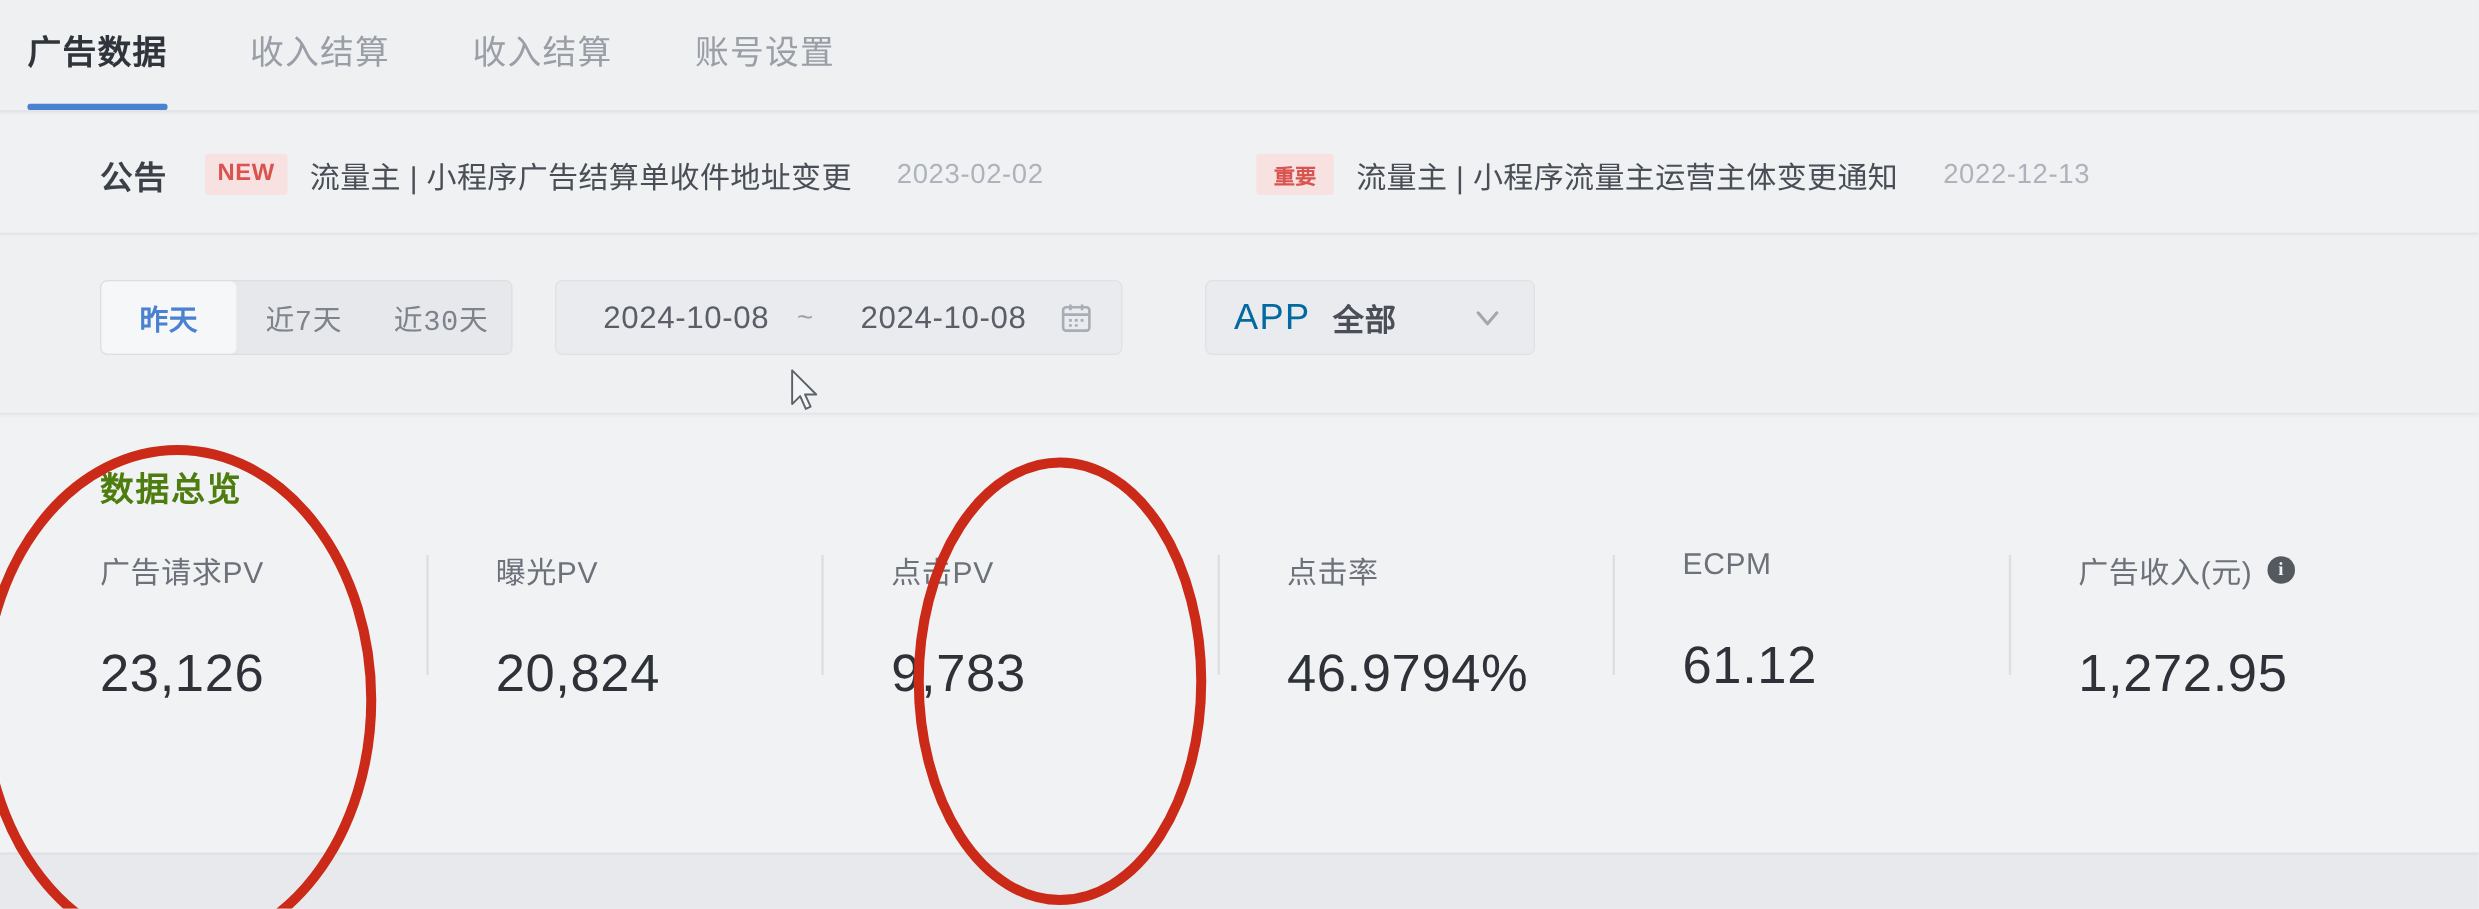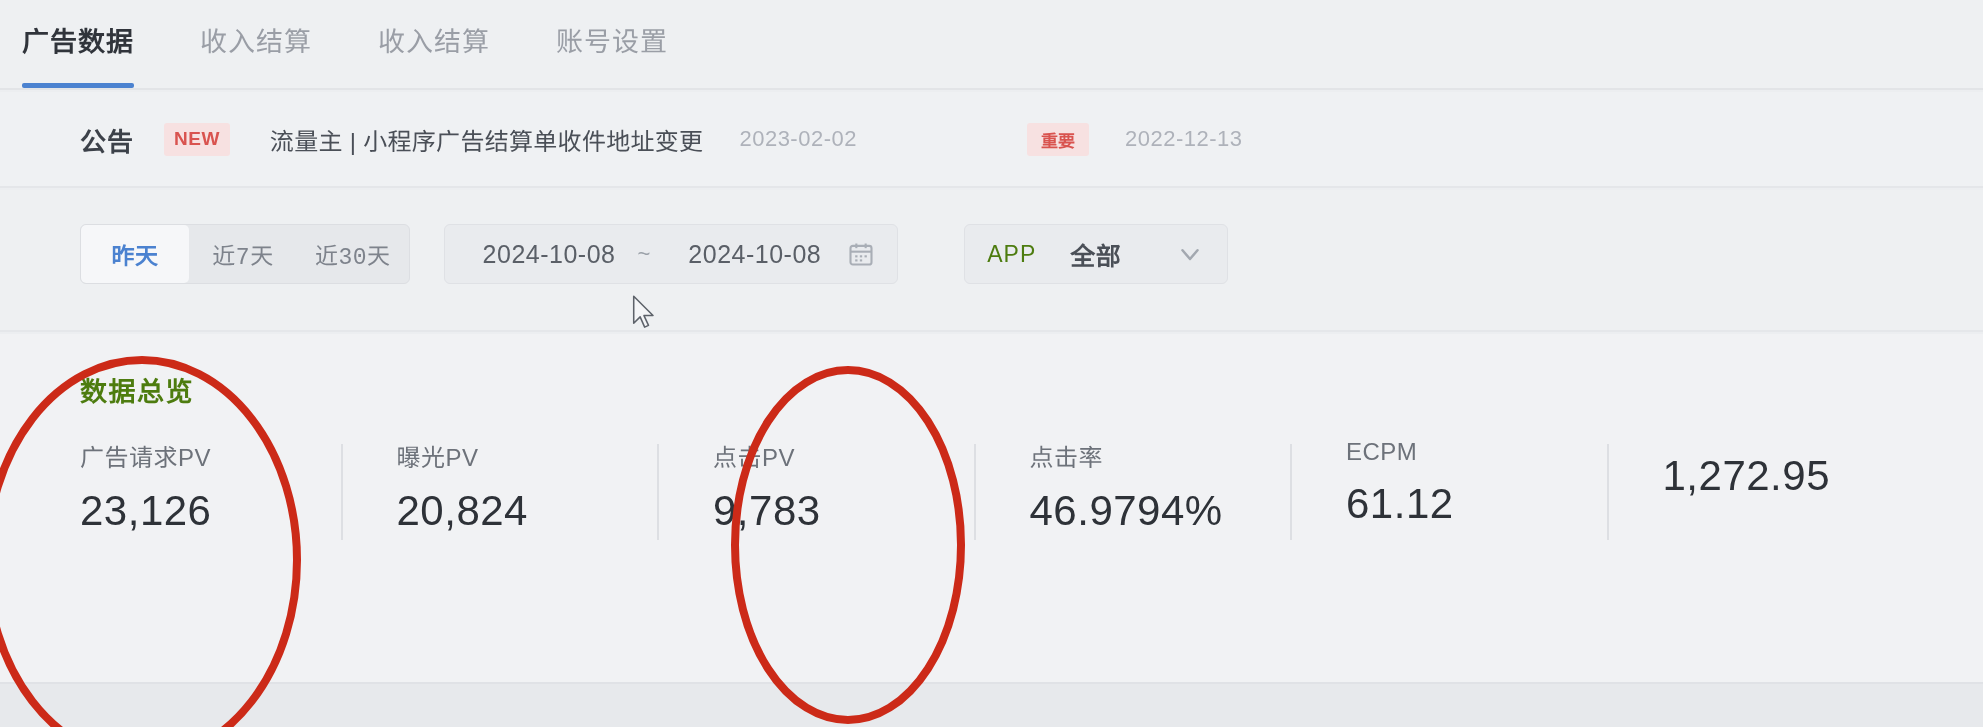--- a/index.html
+++ b/index.html
@@ -111,21 +111,21 @@
     border-radius: 3px;
     box-sizing: border-box;
   }
   .badge.important {
     font-size: 17px;
     letter-spacing: 0px;
   }
   .notice-text {
     font-size: 24px;
     color: #4a4f57;
-    margin-left: 40px;
+    margin-left: 18px;
     white-space: nowrap;
     letter-spacing: 0.3px;
     cursor: pointer;
   }
   .notice-date {
     font-size: 22px;
     color: #aeb2ba;
     margin-left: 36px;
     white-space: nowrap;
     letter-spacing: 0.5px;
@@ -226,24 +226,24 @@
     margin-left: 66px;
     padding: 0 22px;
     background: #e9ebee;
     border: 1px solid #dfe1e5;
     border-radius: 6px;
     box-sizing: border-box;
     min-width: 264px;
     cursor: pointer;
   }
   .app-label {
-    font-size: 23px;
-    color: #4d7c0f;
+    font-size: 29px;
+    color: #0369a1;
     letter-spacing: 1px;
-    margin-right: 34px;
+    margin-right: 18px;
   }
   .app-value {
     font-size: 25px;
     color: #4a4f57;
     font-weight: bold;
     letter-spacing: 0.5px;
   }
   .chev {
     margin-left: auto;
     padding-left: 40px;
@@ -312,21 +312,21 @@
     border-radius: 50%;
     background: #54585f;
     color: #f1f2f4;
     font-size: 15px;
     font-weight: bold;
     font-family: "Liberation Serif", serif;
     line-height: 22px;
     cursor: pointer;
   }
   .m-value {
-    margin-top: 14px;
+    margin-top: 42px;
     font-size: 42px;
     color: #2e3238;
     letter-spacing: 0.5px;
     white-space: nowrap;
   }
 
   
   .bottom-strip {
     position: absolute;
     left: 0;
@@ -384,20 +384,21 @@
   <div class="notice-bar">
     <div class="notice-row">
       <div class="notice-title">公告</div>
 
       <div class="badge">NEW</div>
       <div class="notice-text">流量主 | 小程序广告结算单收件地址变更</div>
       <div class="notice-date">2023-02-02</div>
 
       <div class="notice-item-2">
         <div class="badge important">重要</div>
+        <div class="notice-text">流量主 | 小程序流量主运营主体变更通知</div>
         <div class="notice-date">2022-12-13</div>
       </div>
     </div>
   </div>
 
   <div class="filter-bar">
     <div class="filter-inner">
 
       <div class="segmented">
         <div class="seg-btn active">昨天</div>
@@ -471,20 +472,24 @@
       </div>
 
       <div class="metric">
         <div class="m-label">
           <span>ECPM</span>
         </div>
         <div class="m-value">61.12</div>
       </div>
 
       <div class="metric">
+        <div class="m-label">
+          <span>广告收入(元)</span>
+          <span class="info-icon">i</span>
+        </div>
         <div class="m-value">1,272.95</div>
       </div>
 
     </div>
   </div>
 
   <div class="bottom-strip"></div>
 
   <svg class="annotations" viewBox="0 0 1983 727">
     <ellipse cx="142" cy="560" rx="155" ry="200" fill="none" stroke="#cc2a18" stroke-width="8"></ellipse>

